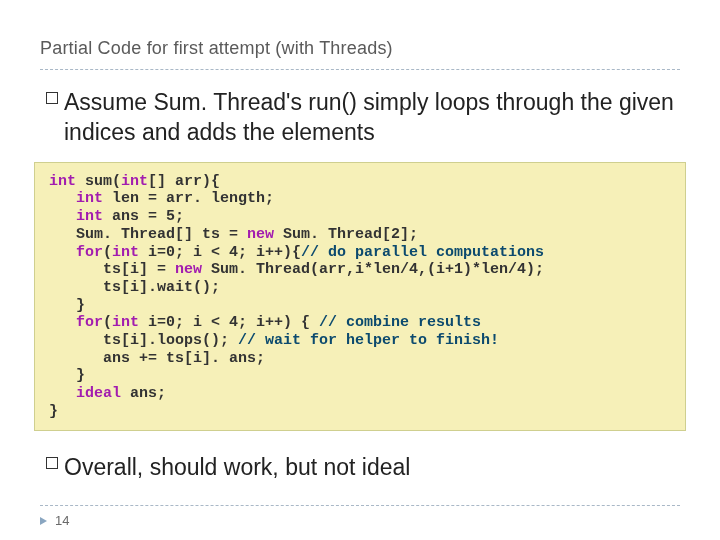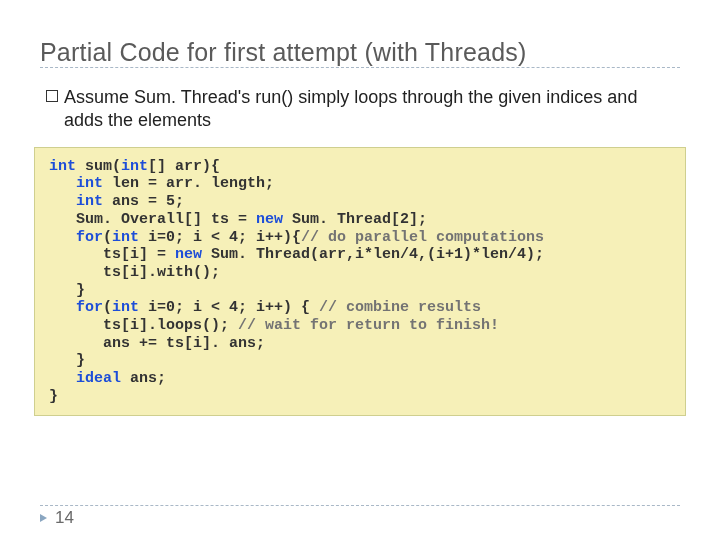--- a/index.html
+++ b/index.html
@@ -8,23 +8,24 @@
     height: 540px;
     background: #ffffff;
     font-family: Arial, Helvetica, sans-serif;
     position: relative;
     overflow: hidden;
   }
   .slide {
     padding: 38px 40px 0 40px;
   }
   .title {
-    font-size: 25px;
+    font-size: 18px;
     font-weight: 400;
     color: #5a5a5a;
+    margin-bottom: 10px;
     letter-spacing: 0.2px;
   }
   .dashed-divider {
     border: none;
     border-top: 1.5px dashed #a9b8c7;
     margin-bottom: 18px;
   }
   .bullet-row {
     display: flex;
     align-items: flex-start;
@@ -33,55 +34,55 @@
   }
   .bullet-box {
     width: 12px;
     height: 12px;
     border: 1.5px solid #333;
     flex-shrink: 0;
     margin-top: 4px;
     margin-right: 6px;
   }
   .bullet-text {
-    font-size: 18px;
+    font-size: 23px;
     color: #222;
     line-height: 1.3;
   }
   .code-block {
     background: #f6f0b8;
     border: 1.5px solid #cfcf8f;
     padding: 10px 14px 10px 14px;
     font-family: "Courier New", monospace;
     font-size: 15px;
     font-weight: bold;
     color: #333;
     white-space: pre;
     margin: 0 -6px 22px -6px;
     line-height: 1.18;
   }
-  .kw { color: #1d4ed8; }
-  .green { color: #737373; }
+  .kw { color: #a21caf; }
+  .green { color: #0c4a6e; }
   .footer {
     position: absolute;
     bottom: 12px;
     left: 40px;
     display: flex;
     align-items: center;
   }
   .footer-arrow {
     width: 0;
     height: 0;
     border-top: 4px solid transparent;
     border-bottom: 4px solid transparent;
     border-left: 7px solid #8aa6c1;
     margin-right: 8px;
   }
   .footer-num {
-    font-size: 17px;
+    font-size: 13px;
     color: #6a6a6a;
   }
   .bottom-dashed {
     position: absolute;
     bottom: 34px;
     left: 40px;
     right: 40px;
     border-top: 1.5px dashed #a9b8c7;
   }
 </style>
@@ -93,32 +94,36 @@
   <hr class="dashed-divider">
 
   <div class="bullet-row">
     <div class="bullet-box"></div>
     <div class="bullet-text">Assume Sum. Thread's run() simply loops through the given indices and adds the elements</div>
   </div>
 
   <div class="code-block"><span class="kw">int</span><span> sum(</span><span class="kw">int</span><span>[] arr){</span>
 <span class="kw">   int</span><span> len = arr. length;</span>
 <span class="kw">   int</span><span> ans = 5;</span>
-<span>   Sum. Overall[] ts = </span><span class="kw">new</span><span> Sum. Thread[2];</span>
+<span>   Sum. Thread[] ts = </span><span class="kw">new</span><span> Sum. Thread[2];</span>
 <span class="kw">   for</span><span>(</span><span class="kw">int</span><span> i=0; i &lt; 4; i++){</span><span class="green">// do parallel computations</span>
 <span>      ts[i] = </span><span class="kw">new</span><span> Sum. Thread(arr,i*len/4,(i+1)*len/4);</span>
-<span>      ts[i].with();</span>
+<span>      ts[i].wait();</span>
 <span>   }</span>
 <span class="kw">   for</span><span>(</span><span class="kw">int</span><span> i=0; i &lt; 4; i++) { </span><span class="green">// combine results</span>
-<span>      ts[i].loops(); </span><span class="green">// wait for return to finish!</span>
+<span>      ts[i].loops(); </span><span class="green">// wait for helper to finish!</span>
 <span>      ans += ts[i]. ans;</span>
 <span>   }</span>
 <span class="kw">   ideal</span><span> ans;</span>
 <span>}</span></div>
 
+  <div class="bullet-row">
+    <div class="bullet-box"></div>
+    <div class="bullet-text">Overall, should work, but not ideal</div>
+  </div>
 </div>
 
 <div class="bottom-dashed"></div>
 
 <div class="footer">
   <div class="footer-arrow"></div>
   <div class="footer-num">14</div>
 </div>
 
 </body></html>

